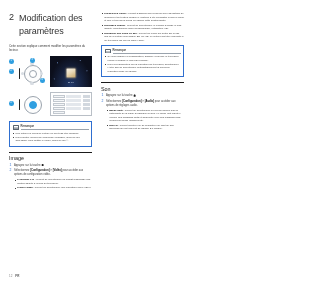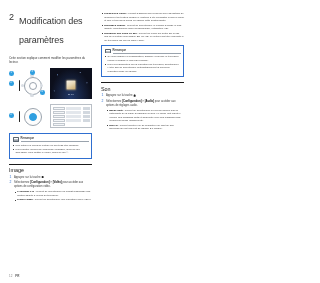--- a/index.html
+++ b/index.html
@@ -41,21 +41,21 @@
   .chapter-num {
     font-size: 9px;
     font-weight: 400;
     color: #333;
     line-height: 10px;
   }
   .chapter-title {
     font-size: 9px;
     font-weight: 400;
     color: #333;
-    line-height: 19px;
+    line-height: 13px;
     letter-spacing: -0.1px;
   }
   .intro {
     font-size: 2.9px;
     line-height: 4.2px;
     color: #3a3a3a;
     margin-bottom: 4px;
   }
   
   .figrow {

